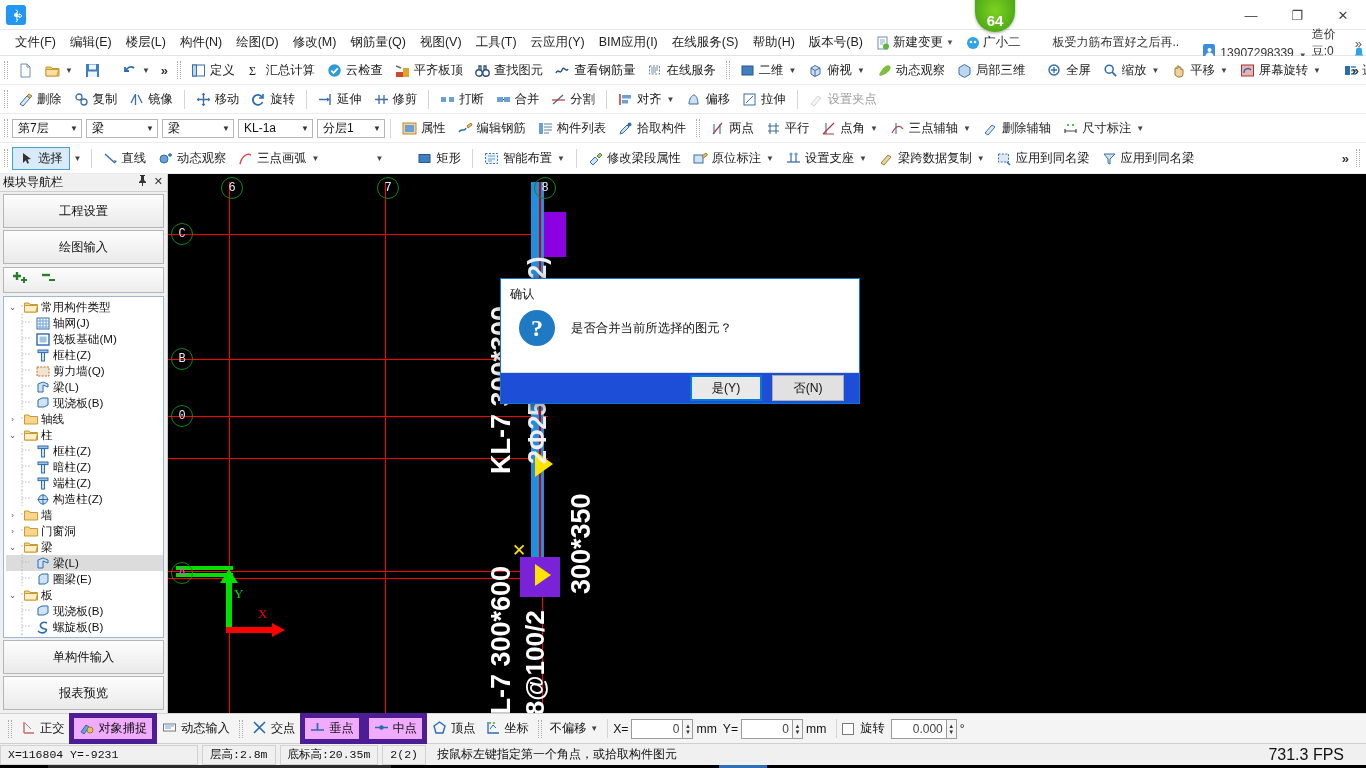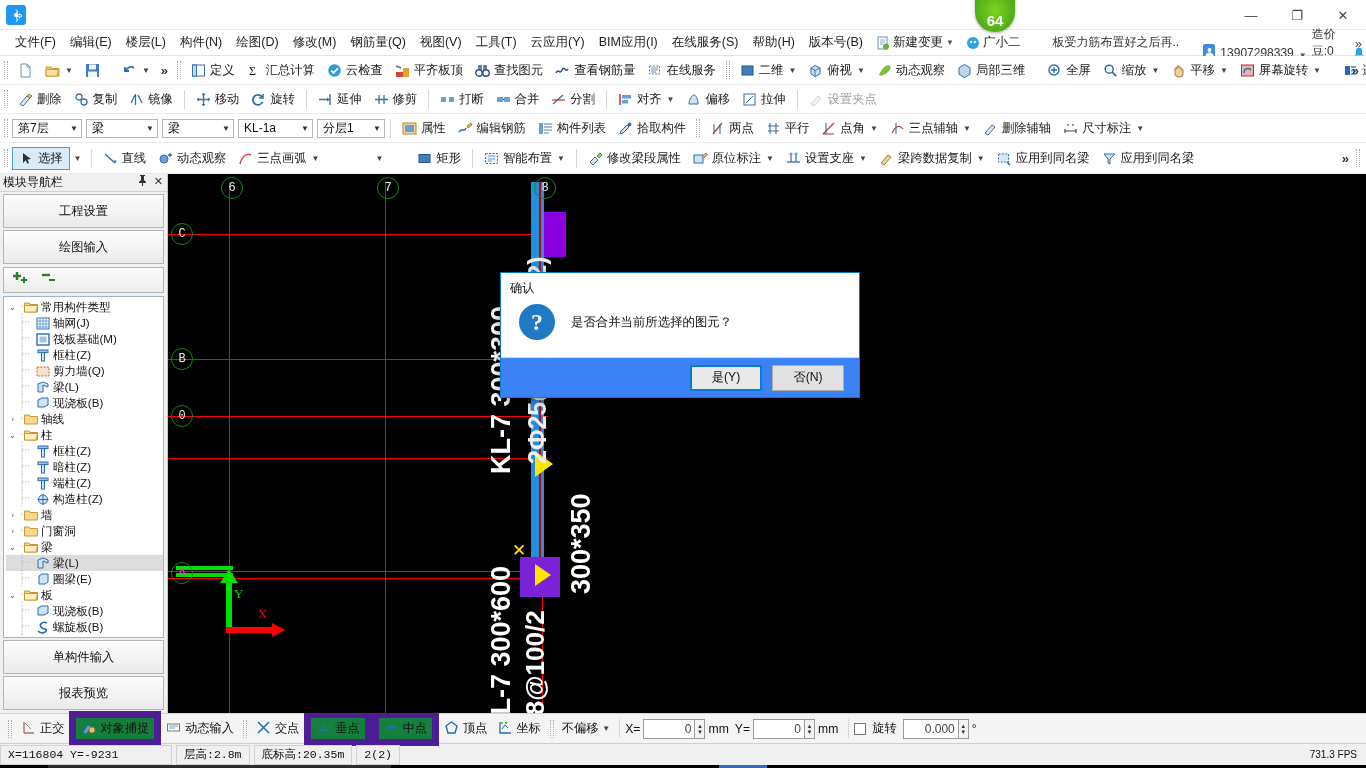--- a/index.html
+++ b/index.html
@@ -85,59 +85,59 @@
   .tnode.sel{background:#dcdcdc;}
   .tlbl{font-family:Liberation Sans, sans-serif;}
 
   
   .canvas{flex:1;background:#000;position:relative;overflow:hidden;}
 
   
   .snapbar{height:30px;background:#f4f4f4;display:flex;align-items:center;
     font-size:12.2px;color:#111;border-top:1px solid #d3d3d3;padding-left:4px;}
   .snapbtn{display:flex;align-items:flex-start;gap:4px;padding:2px 5px;white-space:nowrap;}
-  .snapbtn.on{background:#15803d;border:7px solid #4c1d95;}
+  .snapbtn.on{background:#f0abfc;border:5px solid #4c1d95;}
   .numfld{width:52px;height:20px;border:1px solid #9b9b9b;background:#fff;
     display:flex;align-items:center;justify-content:flex-end;padding-right:3px;
     font-size:12px;color:#444;}
   .spin{width:10px;height:20px;display:flex;flex-direction:column;align-items:center;
     justify-content:center;font-size:6px;color:#333;border:1px solid #9b9b9b;border-left:none;}
   .cbox{width:12px;height:12px;border:1px solid #7a7a7a;background:#fff;}
 
   
   .statusbar{height:22px;background:#f0f0f0;display:flex;align-items:center;
     font-size:11.5px;color:#111;border-top:1px solid #cfcfcf;}
   .scell{height:20px;display:flex;align-items:center;padding:0 7px;
     border:1px solid #d2d2d2;margin-right:4px;background:#f0f0f0;white-space:nowrap;
     font-family:"Liberation Mono","DejaVu Sans Mono",monospace;}
   .scell.msg{border:none;font-family:"Liberation Sans",sans-serif;font-size:12px;}
-  .fps{margin-left:auto;padding-right:9px;font-size:10px;color:#111;
+  .fps{margin-left:auto;padding-right:22px;font-size:16px;color:#111;
     font-family:"Liberation Sans",sans-serif;}
 
   
   .taskbar{height:40px;background:#000;display:flex;align-items:center;position:relative;}
   .startbtn{width:48px;height:40px;display:flex;align-items:center;justify-content:center;}
   .searchbox{width:343px;height:40px;background:#2b2b2b;display:flex;align-items:center;
     padding:0 10px;gap:9px;color:#cfcfcf;font-size:12px;position:relative;}
   .tb-icon{width:40px;height:40px;display:flex;align-items:center;justify-content:center;}
   .tb-app{width:48px;height:40px;display:flex;align-items:center;justify-content:center;
     position:relative;}
   .tb-app.active{background:#2f6fb5;}
   .tray{margin-left:auto;display:flex;align-items:center;height:40px;color:#fff;font-size:11.5px;}
 
   
-  .dlg{position:absolute;left:500px;top:272px;width:360px;height:126px;background:#fff;
+  .dlg{position:absolute;left:500px;top:278px;width:360px;height:126px;background:#fff;
     border:1px solid #0a7ad1;box-shadow:0 2px 10px rgba(0,0,0,.4);z-index:50;}
   .dlg-title{font-size:12.2px;color:#111;padding:7px 0 0 9px;}
   .dlg-body{display:flex;align-items:center;gap:16px;padding:7px 0 0 18px;}
   .q-ico{width:36px;height:36px;border-radius:50%;background:#2079c3;color:#fff;
     font-size:24px;font-weight:bold;display:flex;align-items:center;justify-content:center;
     font-family:"Liberation Serif",serif;flex:none;}
   .dlg-msg{font-size:12.4px;color:#111;}
-  .dlg-foot{position:absolute;left:0;right:0;bottom:0;height:40px;background:#3b82f6;
+  .dlg-foot{position:absolute;left:0;right:0;bottom:0;height:31px;background:#1d4ed8;
     border-top:1px solid #dcdcdc;display:flex;align-items:center;justify-content:flex-end;
     gap:10px;padding-right:15px;}
   .dlg-btn{min-width:72px;height:26px;background:#e1e1e1;border:1px solid #adadad;
     font-size:12.2px;color:#111;display:flex;align-items:center;justify-content:center;}
   .dlg-btn.def{border:2px solid #0a7ad1;background:#e9e9e9;}
 
   
   .axline{position:absolute;background:#ff0000;}
   .axcirc{position:absolute;width:22px;height:22px;border:1px solid #118811;
     border-radius:50%;color:#e8e8e8;font-size:12px;display:flex;align-items:center;
@@ -1114,24 +1114,25 @@
   <span style="padding:0 6px 0 6px">旋转</span>
   <div class="numfld" style="width:56px">0.000</div>
   <div class="spin">
       <span>▲</span>
       <span>▼</span>
     </div>
   <span style="padding-left:3px">°</span>
 </div>
 
 <div class="statusbar">
-  <div class="scell" style="width:172px">X=116804  Y=-9231</div>
+  <div class="scell" style="width:198px">X=116804  Y=-9231</div>
   <div class="scell">层高:2.8m</div>
   <div class="scell">底标高:20.35m</div>
   <div class="scell">2(2)</div>
+  <div class="scell msg">按鼠标左键指定第一个角点，或拾取构件图元</div>
   <div class="fps">731.3  FPS</div>
 </div>
 
 <div class="taskbar">
   <div class="startbtn">
     
   </div>
   <div class="searchbox">
     
     

